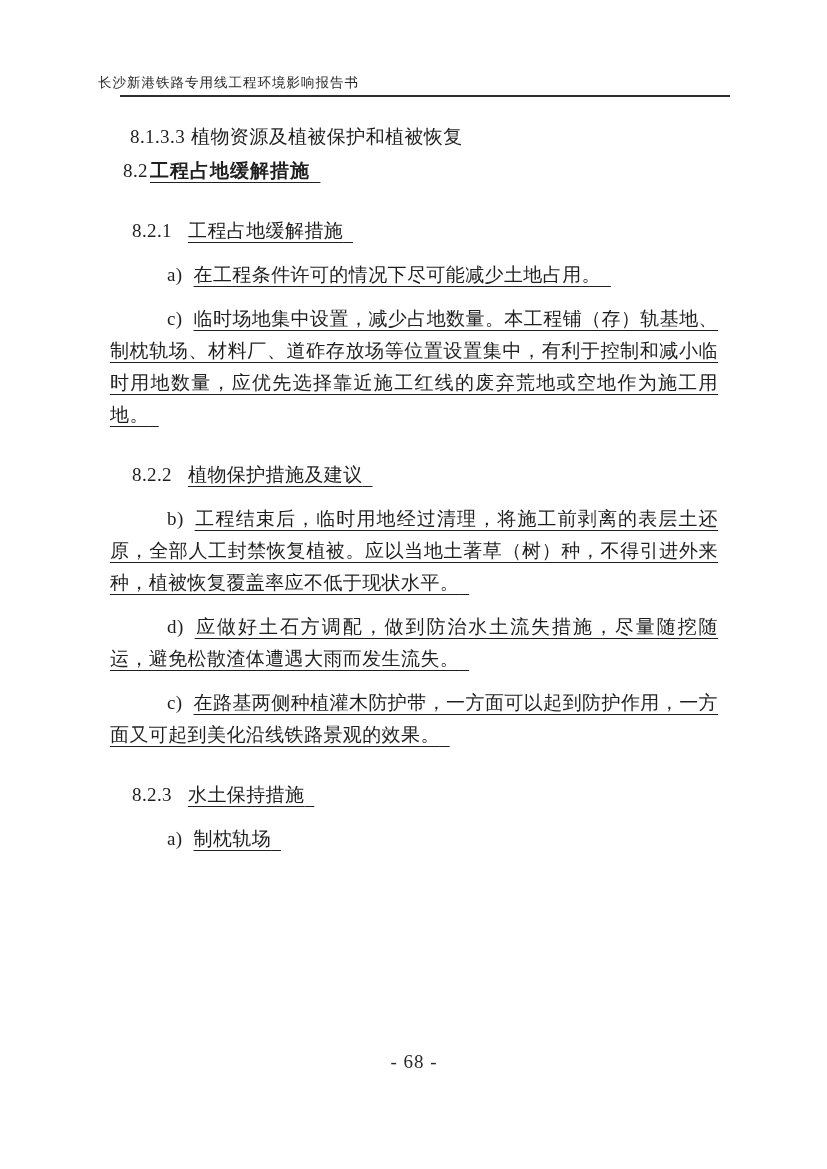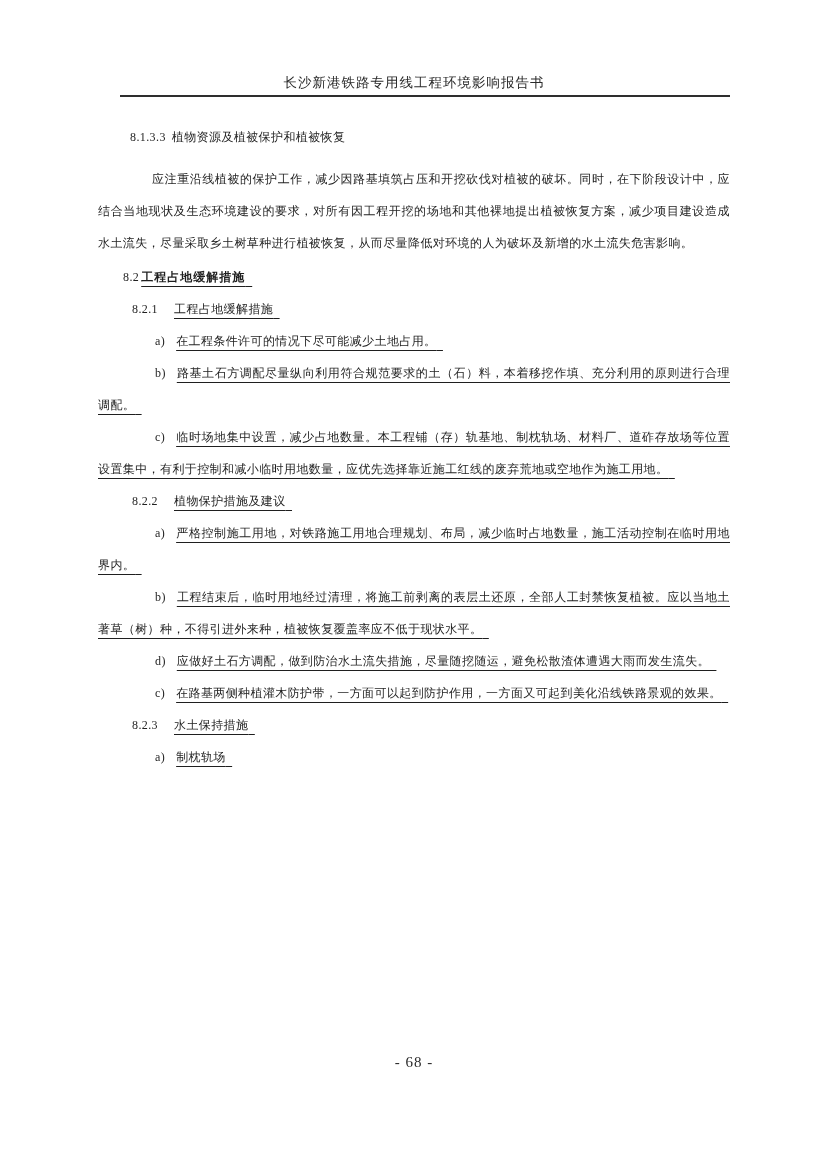--- a/index.html
+++ b/index.html
@@ -10,110 +10,107 @@
     font-family: "Liberation Serif", "DejaVu Serif", serif;
     position: relative;
     overflow: hidden;
   }
   .page { position: relative; width: 827px; height: 1169px; }
 
   
   .header { padding-top: 74px; }
   .header-title {
     width: 632px; margin-left: 98px;
-    text-align: center;
+    text-align: left;
     font-size: 13.5px; line-height: 18px;
     letter-spacing: 1px;
     color: #2a2a2a;
   }
   .header-rule {
     margin-left: 120px; width: 610px;
     border-top: 2px solid #2e2e2e;
     margin-top: 3px;
     height: 0;
   }
 
   
   .content {
     margin-left: 98px; width: 632px;
-    font-size: 12px; line-height: 32px;
+    font-size: 19px; line-height: 32px;
     letter-spacing: 0.4px;
     text-align: justify;
   }
 
   .h4 { margin-top: 24px; margin-left: 32px; text-align: left; }
   .h4 .hnum { margin-right: 6px; }
 
   .h2 { margin-top: 2px; margin-left: 25px; text-align: left; }
   .h2 .hnum { margin-right: 2px; }
   .h2 .htitle { font-weight: 700; letter-spacing: 1px; }
 
-  .h3 { margin-left: 34px; text-align: left; }
+  .h3 { margin-left: 34px; text-align: left; margin-top: 28px; }
   .h3 .hnum { margin-right: 16px; }
 
   .para { margin: 10px 0 0 0; text-indent: 54px; }
 
-  .item { margin: 0; text-indent: 57px; }
+  .item { margin: 12px; text-indent: 57px; }
   .item .marker { margin-right: 11px; }
 
   .u {
     text-decoration: underline;
     text-decoration-thickness: 1.2px;
     text-underline-offset: 5px;
   }
   .u::after { content: "\2002"; }
 
   
   .footer {
     position: absolute;
     top: 1053px; left: 98px; width: 632px;
     text-align: center;
-    font-size: 15px; line-height: 18px;
+    font-size: 19px; line-height: 18px;
     color: #2a2a2a;
     letter-spacing: 1px;
   }
 </style>
 </head>
 <body>
 
 <div class="page">
 
   <div class="header">
     <div class="header-title">长沙新港铁路专用线工程环境影响报告书</div>
     <div class="header-rule"></div>
   </div>
 
   <div class="content">
 
     <div class="h4">
       <span class="hnum">8.1.3.3</span><span class="htitle">植物资源及植被保护和植被恢复</span>
     </div>
 
-    <p class="para">应注重沿线植被的保护工作，减少因路基填筑占压和开挖砍伐对植被的破坏。同时，在下阶段设计中，应结合当地现状及生态环境建设的要求，对所有因工程开挖的场地和其他裸地提出植被恢复方案，减少项目建设造成水土流失，尽量采取乡土树草种进行植被恢复，从而尽量降低对环境的人为破坏及新增的水土流失危害影响。</p>
 
     <div class="h2">
       <span class="hnum">8.2</span><span class="htitle u">工程占地缓解措施</span>
     </div>
 
     <div class="h3">
       <span class="hnum">8.2.1</span><span class="htitle u">工程占地缓解措施</span>
     </div>
 
     <p class="item"><span class="marker">a)</span><span class="u">在工程条件许可的情况下尽可能减少土地占用。</span></p>
 
-    <p class="item"><span class="marker">b)</span><span class="u">路基土石方调配尽量纵向利用符合规范要求的土（石）料，本着移挖作填、充分利用的原则进行合理调配。</span></p>
 
     <p class="item"><span class="marker">c)</span><span class="u">临时场地集中设置，减少占地数量。本工程铺（存）轨基地、制枕轨场、材料厂、道砟存放场等位置设置集中，有利于控制和减小临时用地数量，应优先选择靠近施工红线的废弃荒地或空地作为施工用地。</span></p>
 
 
     <div class="h3">
       <span class="hnum">8.2.2</span><span class="htitle u">植物保护措施及建议</span>
     </div>
 
-    <p class="item"><span class="marker">a)</span><span class="u">严格控制施工用地，对铁路施工用地合理规划、布局，减少临时占地数量，施工活动控制在临时用地界内。</span></p>
 
     <p class="item"><span class="marker">b)</span><span class="u">工程结束后，临时用地经过清理，将施工前剥离的表层土还原，全部人工封禁恢复植被。应以当地土著草（树）种，不得引进外来种，植被恢复覆盖率应不低于现状水平。</span></p>
 
     <p class="item"><span class="marker">d)</span><span class="u">应做好土石方调配，做到防治水土流失措施，尽量随挖随运，避免松散渣体遭遇大雨而发生流失。</span></p>
 
     <p class="item"><span class="marker">c)</span><span class="u">在路基两侧种植灌木防护带，一方面可以起到防护作用，一方面又可起到美化沿线铁路景观的效果。</span></p>
 
     <div class="h3">
       <span class="hnum">8.2.3</span><span class="htitle u">水土保持措施</span>
     </div>

